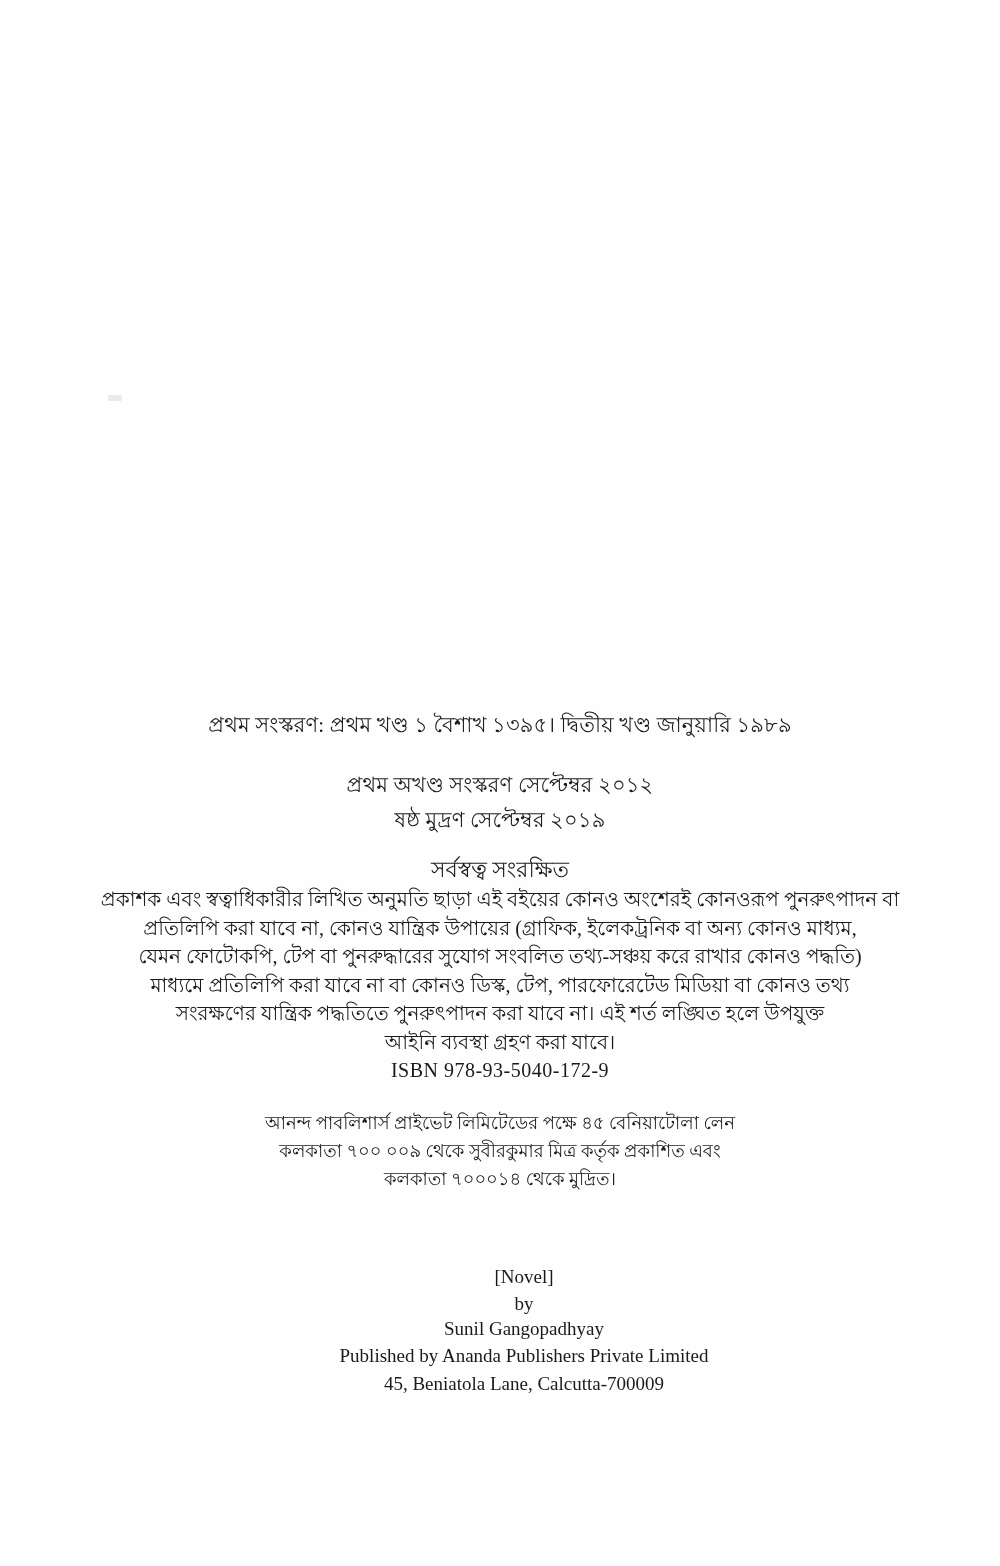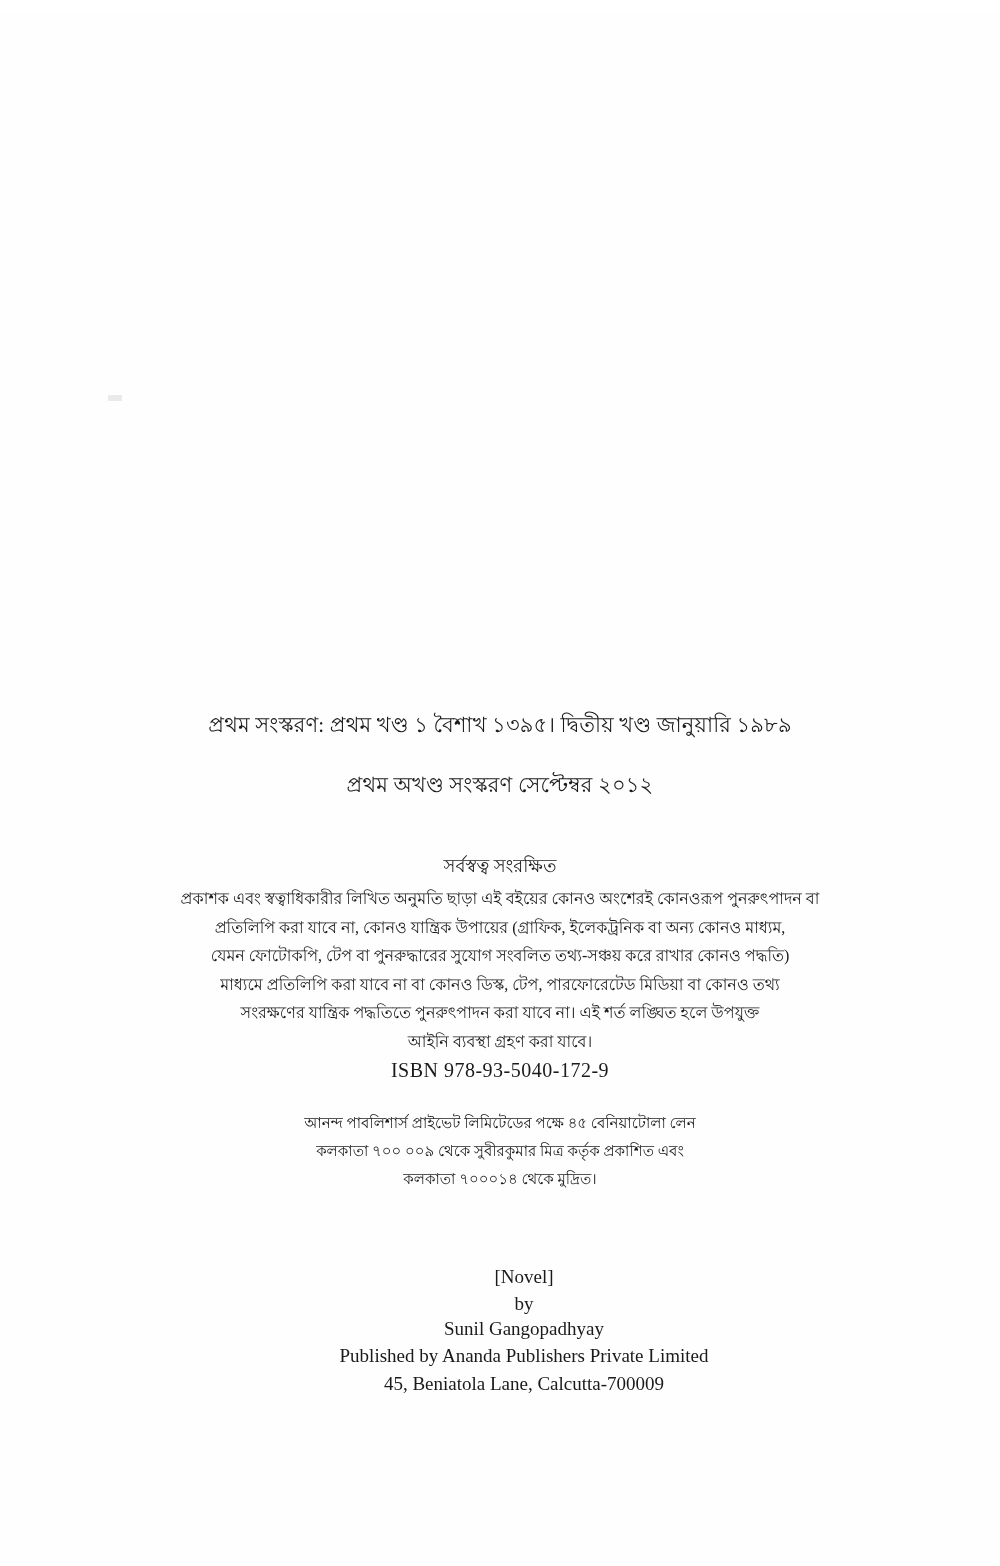--- a/index.html
+++ b/index.html
@@ -21,32 +21,32 @@
     position: absolute;
     left: 0;
     width: 1000px;
     text-align: center;
   }
   .bn-lg {
     font-size: 21px;
     letter-spacing: 0.2px;
   }
   .rights-heading {
-    font-size: 18px;
+    font-size: 22px;
   }
   .rights-para div {
-    font-size: 16px;
+    font-size: 20px;
     line-height: 28.5px;
   }
   .isbn {
     font-size: 20px;
     letter-spacing: 0.5px;
   }
   .imprint-bn div {
-    font-size: 15px;
+    font-size: 18px;
     line-height: 28px;
   }
   .en-title {
     font-size: 20px;
     letter-spacing: 0.4px;
   }
   .en-line {
     font-size: 19px;
     padding-left: 24px;
   }
@@ -65,20 +65,21 @@
 <body>
 
 <div class="page">
 
   <div class="scan-artifact"></div>
 
   <div class="centered bn-lg" style="top:697px">প্রথম সংস্করণ: প্রথম খণ্ড ১ বৈশাখ ১৩৯৫। দ্বিতীয় খণ্ড জানুয়ারি ১৯৮৯</div>
 
   <div class="centered bn-lg" style="top:757px">প্রথম অখণ্ড সংস্করণ সেপ্টেম্বর ২০১২</div>
 
+  <div class="centered bn-lg" style="top:792px">ষষ্ঠ মুদ্রণ সেপ্টেম্বর ২০১৯</div>
 
   <div class="centered rights-heading" style="top:840px">সর্বস্বত্ব সংরক্ষিত</div>
 
   <div class="centered rights-para" style="top:873px">
     <div>প্রকাশক এবং স্বত্বাধিকারীর লিখিত অনুমতি ছাড়া এই বইয়ের কোনও অংশেরই কোনওরূপ পুনরুৎপাদন বা</div>
     <div>প্রতিলিপি করা যাবে না, কোনও যান্ত্রিক উপায়ের (গ্রাফিক, ইলেকট্রনিক বা অন্য কোনও মাধ্যম,</div>
     <div>যেমন ফোটোকপি, টেপ বা পুনরুদ্ধারের সুযোগ সংবলিত তথ্য-সঞ্চয় করে রাখার কোনও পদ্ধতি)</div>
     <div>মাধ্যমে প্রতিলিপি করা যাবে না বা কোনও ডিস্ক, টেপ, পারফোরেটেড মিডিয়া বা কোনও তথ্য</div>
     <div>সংরক্ষণের যান্ত্রিক পদ্ধতিতে পুনরুৎপাদন করা যাবে না। এই শর্ত লঙ্ঘিত হলে উপযুক্ত</div>
     <div>আইনি ব্যবস্থা গ্রহণ করা যাবে।</div>

